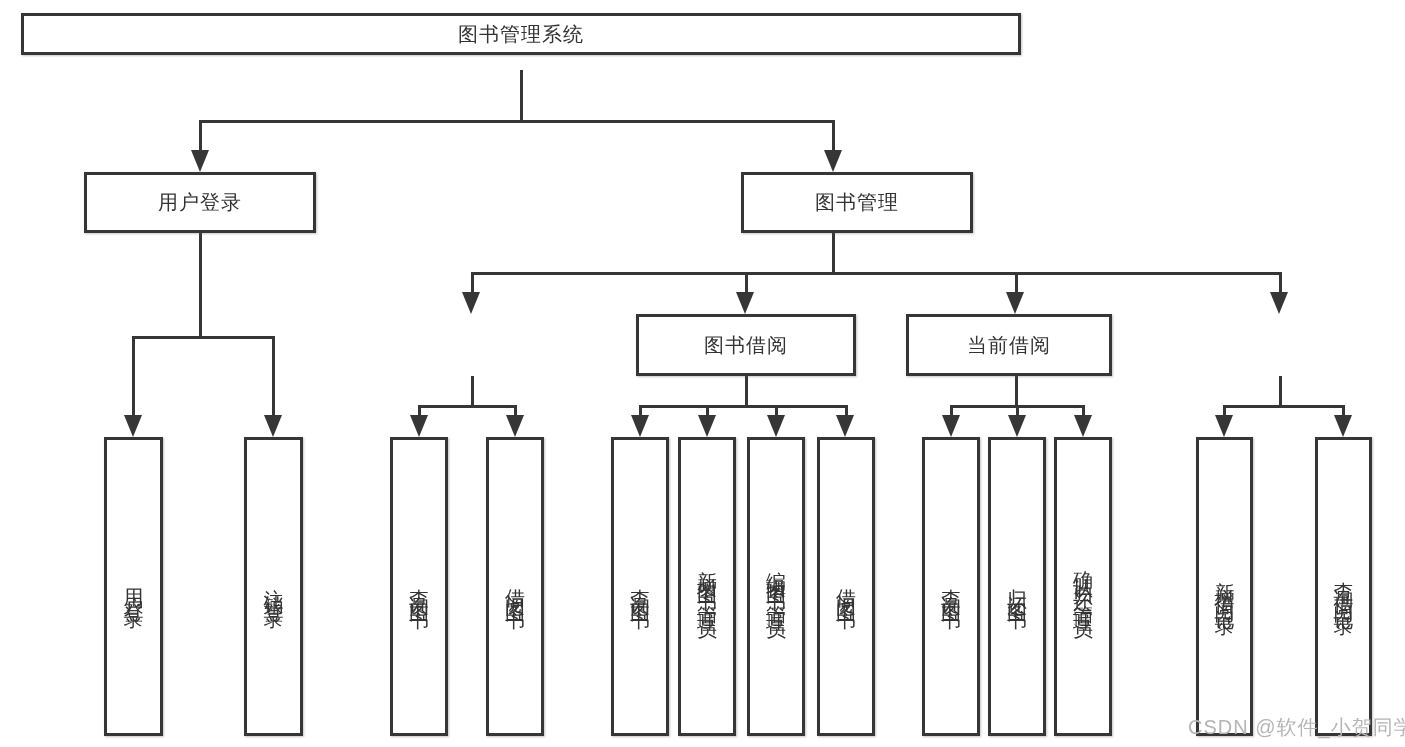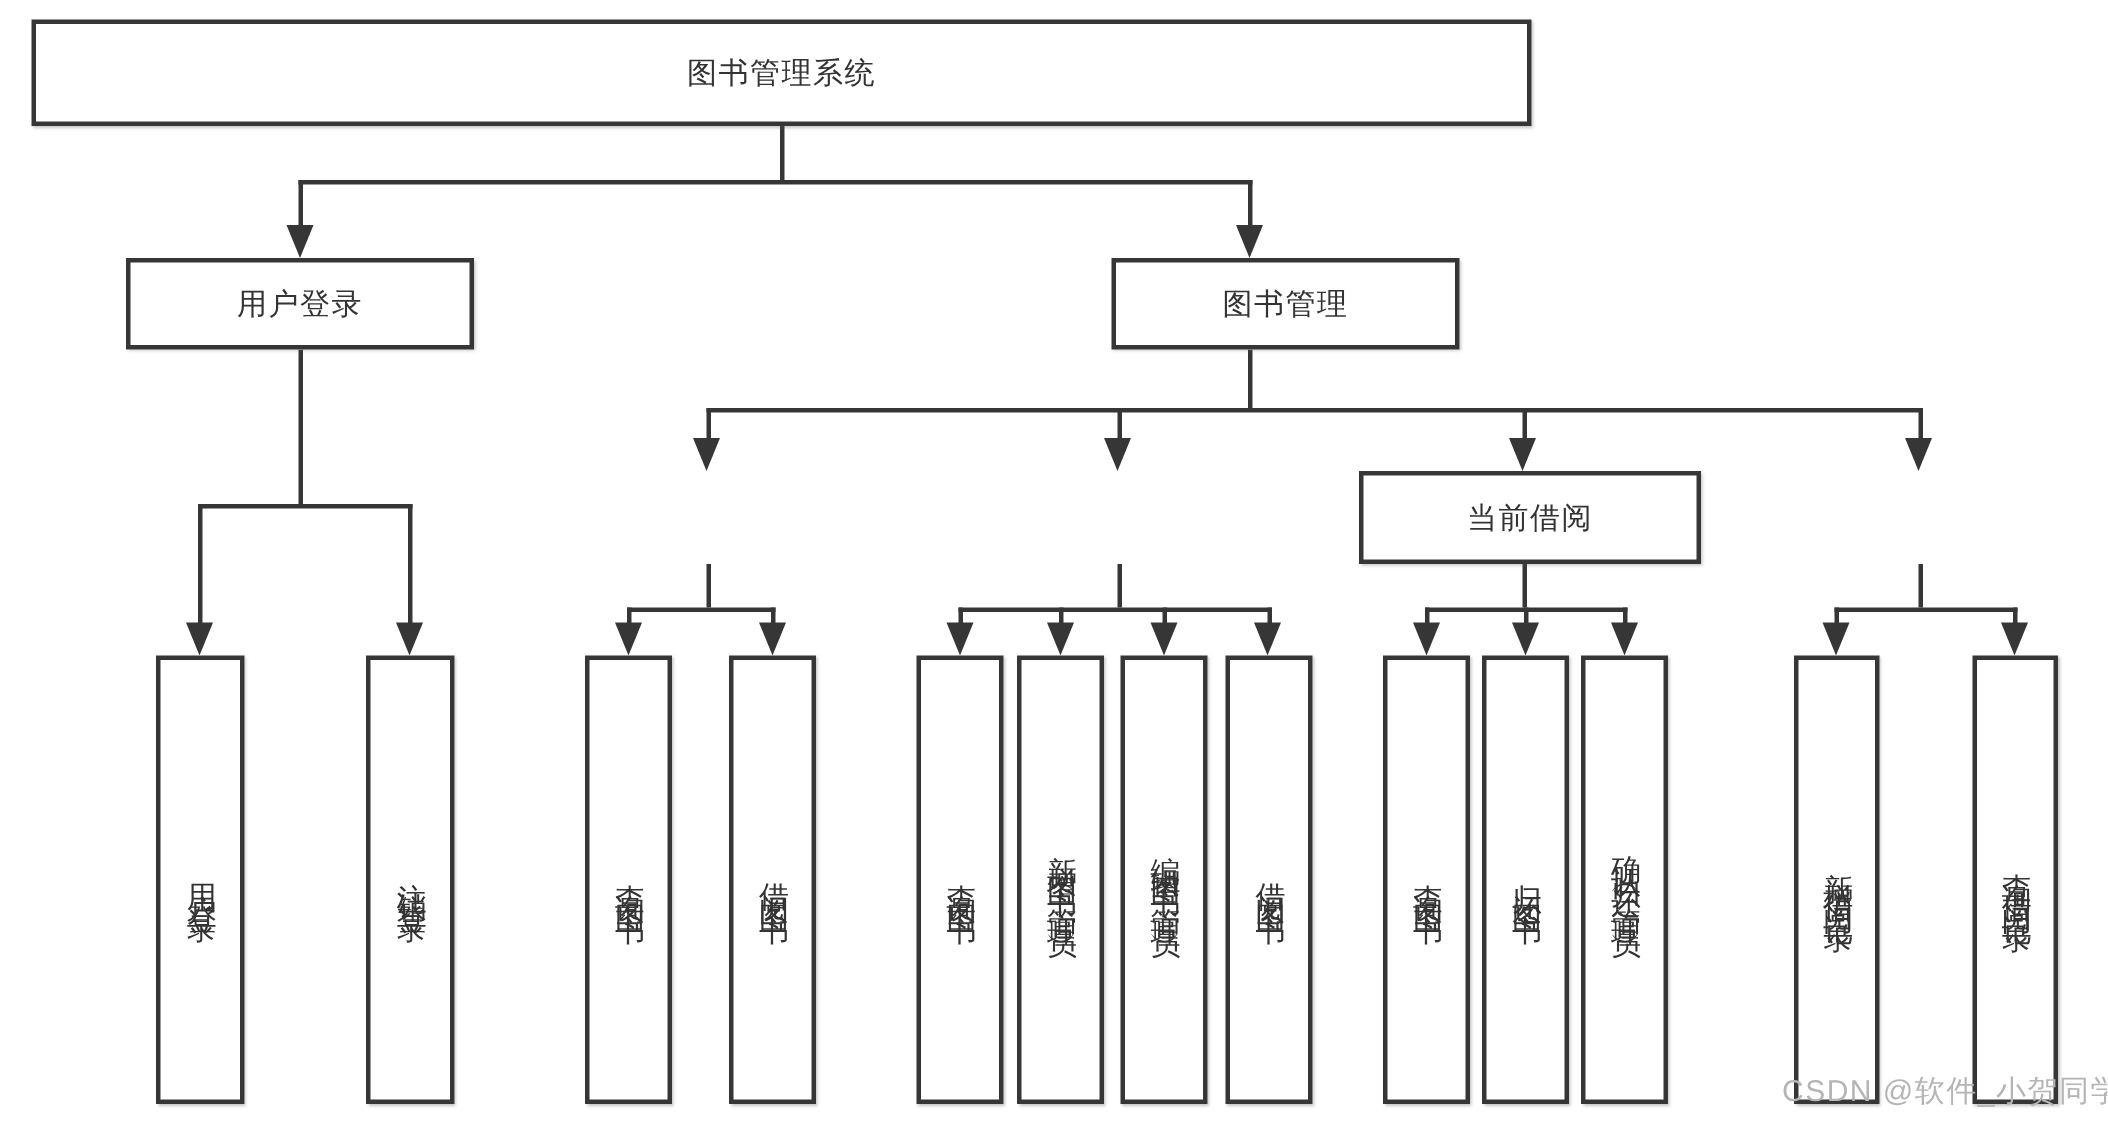--- a/index.html
+++ b/index.html
@@ -86,32 +86,35 @@
   <div class="ah" style="left:1008px;top:415px;"></div>
   <div class="ah" style="left:1074px;top:415px;"></div>
 
   <div class="vl" style="left:1279px;top:376px;height:29px;"></div>
   <div class="hl" style="left:1223px;top:405px;width:122px;"></div>
   <div class="vl" style="left:1223px;top:405px;height:12px;"></div>
   <div class="vl" style="left:1342px;top:405px;height:12px;"></div>
   <div class="ah" style="left:1215px;top:415px;"></div>
   <div class="ah" style="left:1334px;top:415px;"></div>
 
-  <div class="box hbox" style="left:21px;top:13px;width:1000px;height:71px;">
+  <div class="box hbox" style="left:21px;top:13px;width:1000px;height:42px;">
     <span>图书管理系统</span>
   </div>
 
   <div class="box hbox" style="left:84px;top:172px;width:232px;height:61px;">
     <span>用户登录</span>
   </div>
   <div class="box hbox" style="left:717px;top:172px;width:232px;height:61px;margin-left:24px;">
     <span>图书管理</span>
   </div>
 
-  <div class="box hbox" style="left:906px;top:314px;width:228px;height:62px;">
+  <div class="box hbox" style="left:636px;top:314px;width:220px;height:62px;">
+    <span>图书借阅</span>
+  </div>
+  <div class="box hbox" style="left:906px;top:314px;width:206px;height:62px;">
     <span>当前借阅</span>
   </div>
 
   <div class="box" style="left:104px;top:437px;width:59px;height:299px;">
     <span class="vtext">用户登录</span>
   </div>
   <div class="box" style="left:244px;top:437px;width:59px;height:299px;">
     <span class="vtext">注销登录</span>
   </div>
   <div class="box" style="left:390px;top:437px;width:58px;height:299px;">

